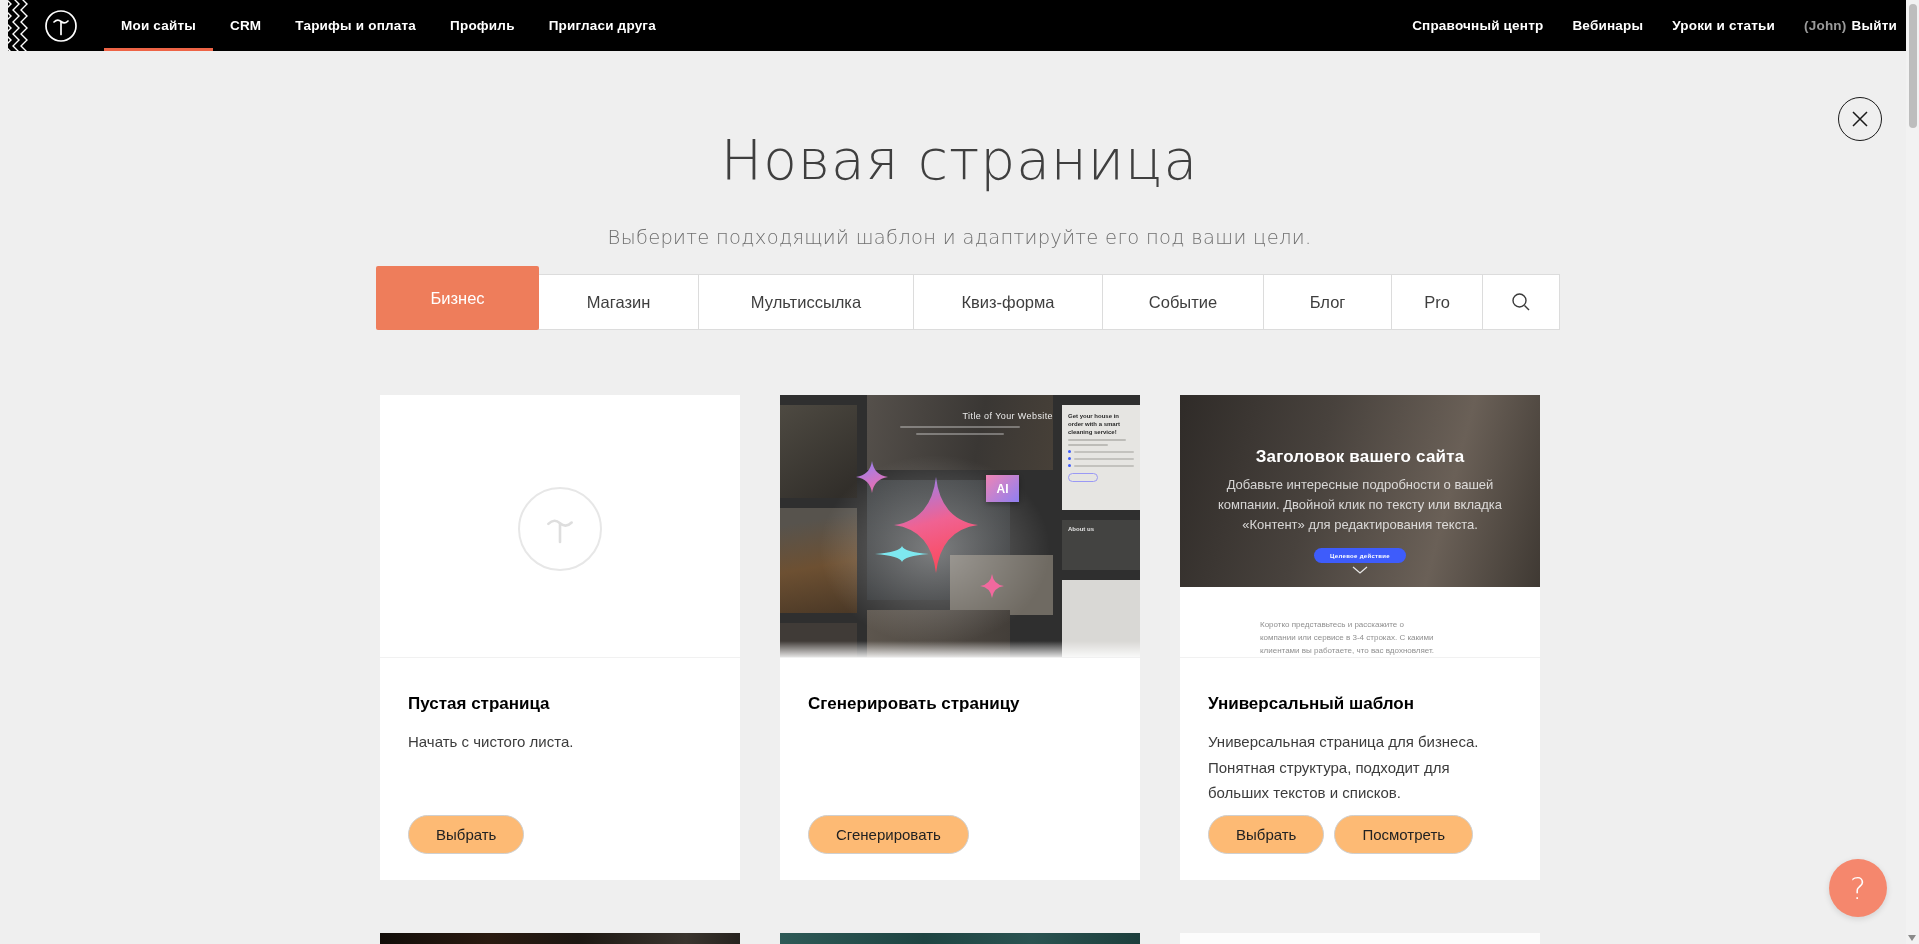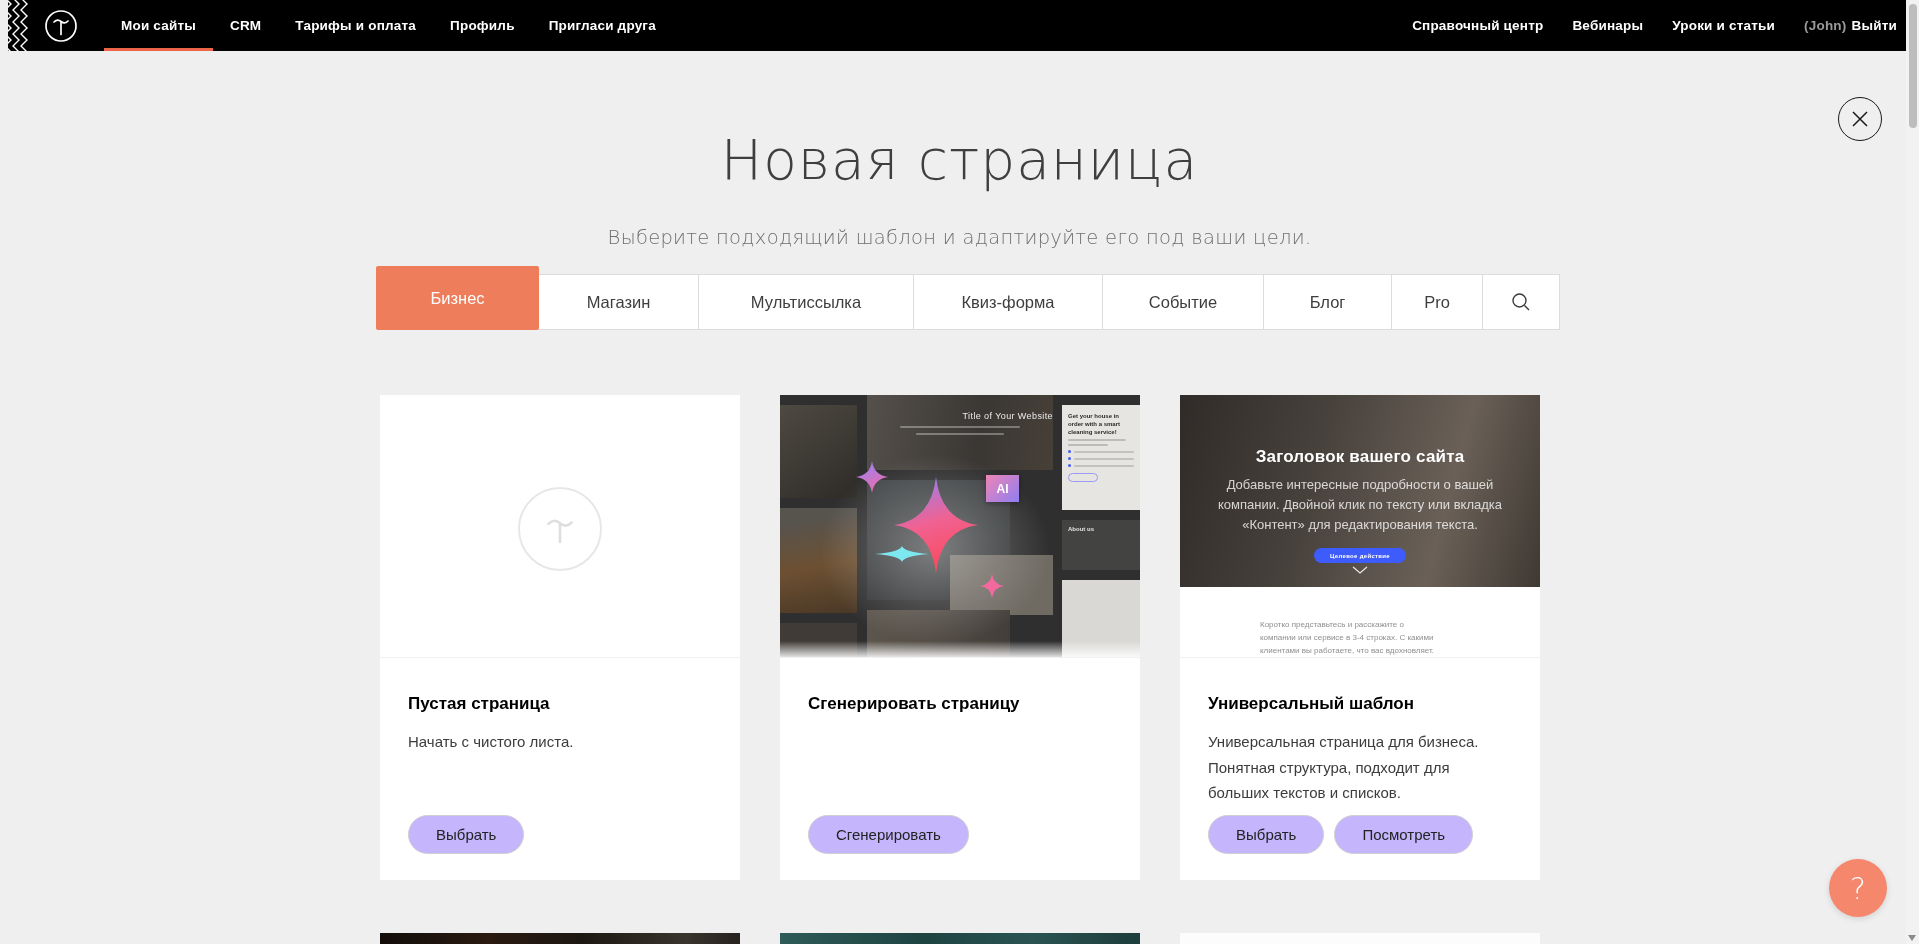--- a/index.html
+++ b/index.html
@@ -49,21 +49,21 @@
   .tab.search svg{display:block}
 
   
   .cards{position:absolute;left:380px;top:395px;display:flex;gap:40px}
   .card{width:360px;height:485px;background:#fff;position:relative}
   .card-thumb{position:relative;width:360px;height:262px;overflow:hidden;cursor:pointer}
   .card-body{position:relative;height:223px;border-top:1px solid #f1f1f1;padding:36px 28px 0 28px}
   .card-title{font-size:17px;font-weight:700;color:#000}
   .card-desc{margin-top:15px;font-size:15px;line-height:1.7;color:#3c3c3c;max-width:308px}
   .card-actions{position:absolute;left:28px;bottom:26px;display:flex;gap:10px}
-  .pill-btn{height:39px;padding:0 27px;border:1px solid #cfcfcf;border-radius:20px;background:#c4b5fd;
+  .pill-btn{height:39px;padding:0 27px;border:1px solid #cfcfcf;border-radius:20px;background:#fdba74;
       font-family:"Liberation Sans",sans-serif;font-size:15px;color:#222;cursor:pointer;white-space:nowrap}
 
   
   .ghost-circle{position:absolute;left:138px;top:92px;width:84px;height:84px;border:2px solid #e7e7e7;
       border-radius:50%;display:flex;align-items:center;justify-content:center}
 
   
   .thumb-ai{background:#2f2f2f}
   .cblk{position:absolute}
   .b1{left:0;top:10px;width:77px;height:93px;background:linear-gradient(145deg,#4e4a42,#2e2b27)}

